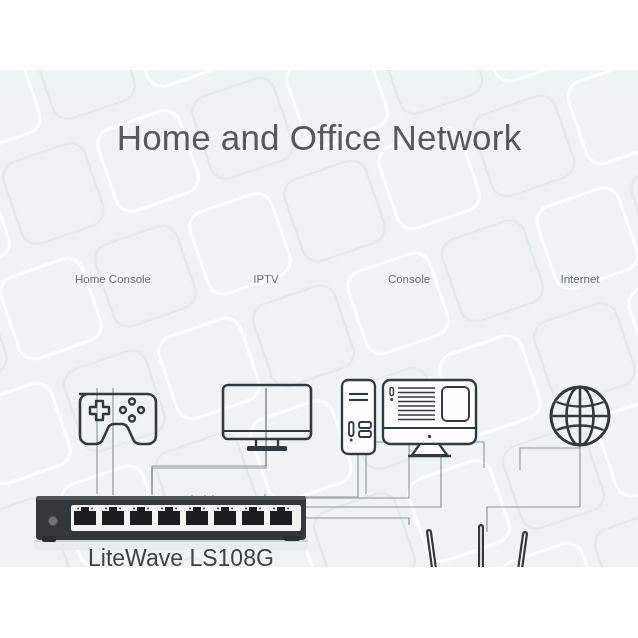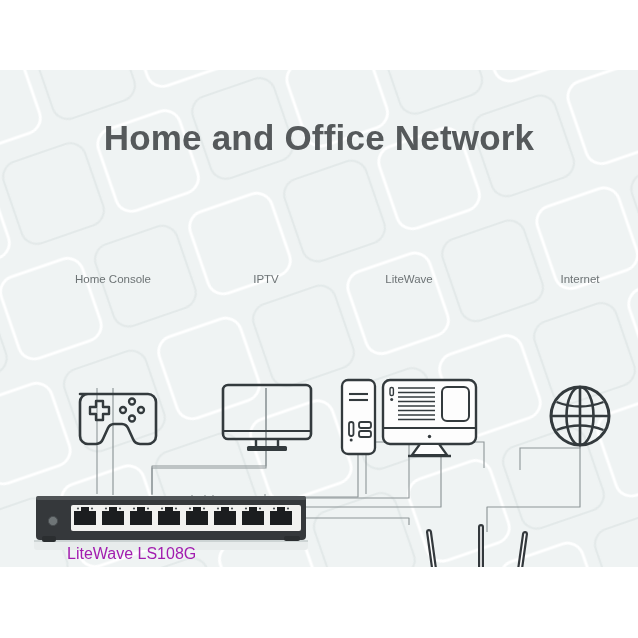--- a/index.html
+++ b/index.html
@@ -39,39 +39,39 @@
     opacity: 1;
     pointer-events: none;
   }
   #title {
     position: absolute;
     left: 0;
     top: 118px;
     width: 638px;
     text-align: center;
     font-size: 35px;
-    font-weight: 700;
+    font-weight: 400;
     letter-spacing: 0.2px;
     color: #55595b;
     white-space: nowrap;
   }
   .dev-label {
     position: absolute;
     font-size: 11.5px;
     color: #6d7375;
     text-align: center;
     white-space: nowrap;
   }
   #product-label {
     position: absolute;
-    left: 67px;
+    left: 88px;
     top: 545px;
-    font-size: 16px;
+    font-size: 23px;
     font-weight: 400;
-    color: #a21caf;
+    color: #404040;
     white-space: nowrap;
   }
   .icon-box { position: absolute; }
   svg { display: block; overflow: visible; }
 </style>
 </head>
 <body>
 
 <div id="stage">
 
@@ -345,18 +345,18 @@
         </g>
       </svg>
     </div>
 
   </div>
 
   <div id="title">Home and Office Network</div>
 
   <div class="dev-label" style="left:53px; top:273px; width:120px;">Home Console</div>
   <div class="dev-label" style="left:206px; top:273px; width:120px;text-align:center;">IPTV</div>
-  <div class="dev-label" style="left:349px; top:273px; width:120px;">LiteWave</div>
+  <div class="dev-label" style="left:349px; top:273px; width:120px;">Console</div>
   <div class="dev-label" style="left:520px; top:273px; width:120px;">Internet</div>
 
   <div id="product-label">LiteWave LS108G</div>
 
 </div>
 
 </body></html>

